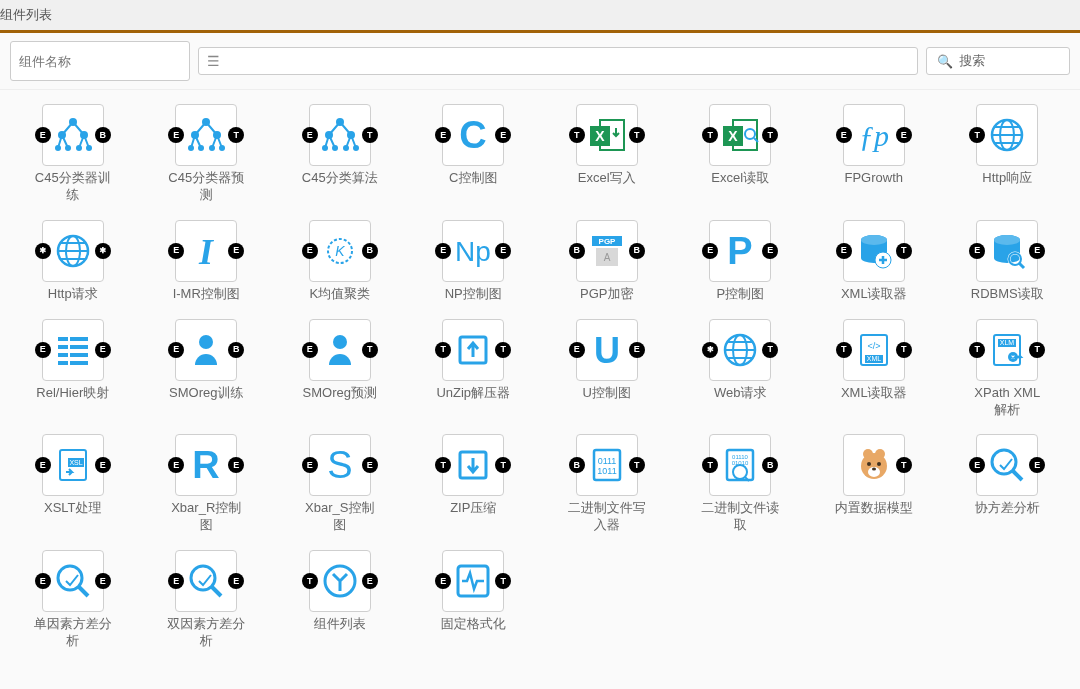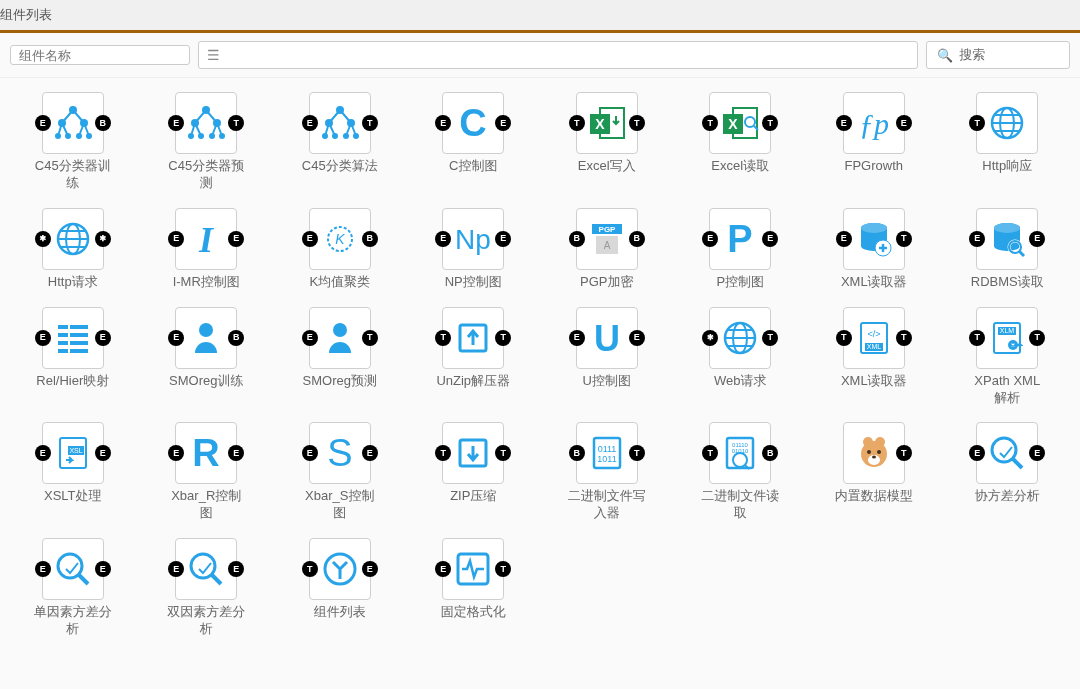--- a/index.html
+++ b/index.html
@@ -1,19 +1,19 @@
 <!DOCTYPE html>
 <html><head>
   <meta charset="utf-8">
   <style>
     *{margin:0;padding:0;box-sizing:border-box}
     body{font-family:"Microsoft YaHei",Arial,sans-serif;font-size:13px;background:#fafafa;width:1080px;overflow:hidden}
     .panel-header{background:#f0f0f0;border-bottom:3px solid #a16207;padding:6px 0;color:#555;font-size:13px}
     .toolbar{display:flex;gap:8px;padding:8px 10px;background:#fafafa;border-bottom:1px solid #eee;align-items:center}
-    .name-input{width:180px;height:20px;border:1px solid #ccc;border-radius:3px;padding:0 8px;font-size:13px;color:#999}
+    .name-input{width:180px;height:40px;border:1px solid #ccc;border-radius:3px;padding:0 8px;font-size:13px;color:#999}
     .cat-select{width:720px;height:28px;border:1px solid #ccc;border-radius:3px;background:#fff;display:flex;align-items:center;padding:0 8px;color:#777}
     .cat-select .bars{font-size:14px;color:#888}
     .search-btn{flex:1;height:28px;border:1px solid #ccc;border-radius:3px;background:#fff;display:flex;align-items:center;padding:0 10px;color:#666;cursor:pointer;gap:6px}
     .search-btn .mag{font-size:13px;color:#888}
     .grid{display:grid;grid-template-columns:repeat(8,1fr);gap:16px 8px;padding:14px 10px 0}
     .cell{display:flex;flex-direction:column;align-items:center;cursor:pointer}
     .icon-box{position:relative;width:62px;height:62px;border:1px solid #cfcfcf;border-radius:4px;background:#fff;display:flex;align-items:center;justify-content:center;margin-bottom:4px}
     .icon-box svg{width:42px;height:42px}
     .badge{position:absolute;top:50%;transform:translateY(-50%);width:16px;height:16px;border-radius:50%;background:#000;color:#fff;font-size:9px;font-weight:bold;display:flex;align-items:center;justify-content:center;line-height:1}
     .badge.left{left:-8px}

